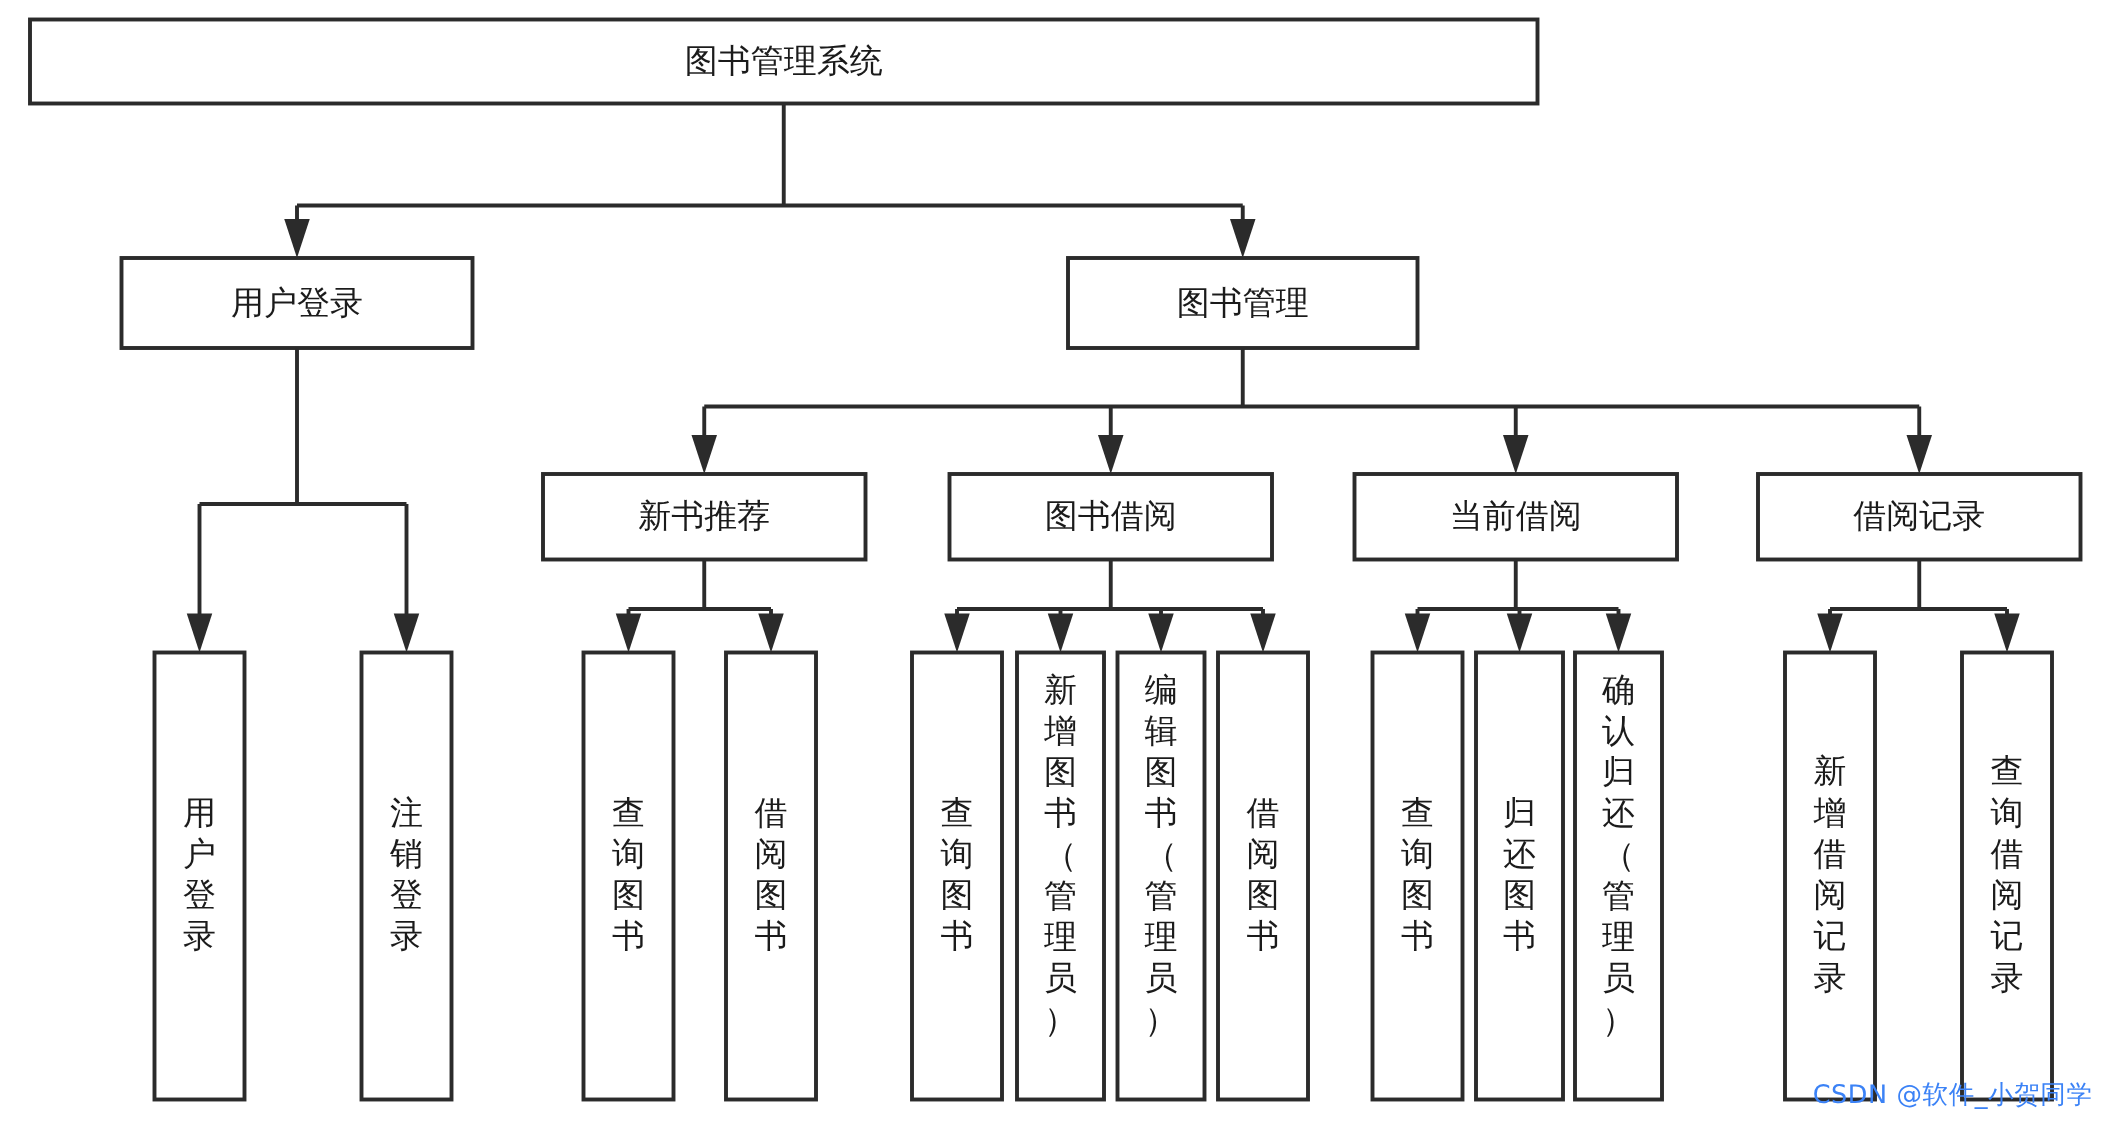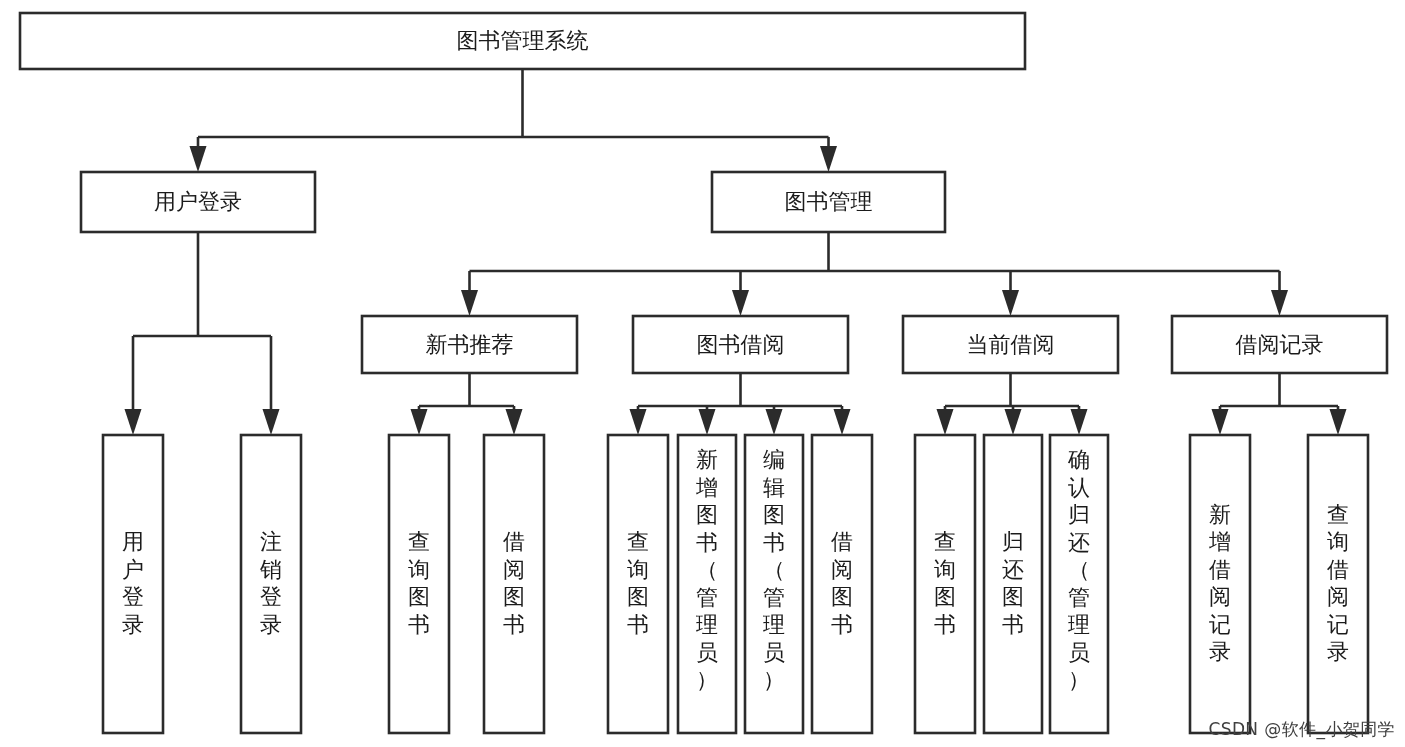--- a/index.html
+++ b/index.html
@@ -52,21 +52,21 @@
     stroke-linecap: butt;
   }
   .connector-arrow {
     fill: #2b2b2b;
     stroke: none;
   }
   .watermark-text {
     position: absolute;
     right: 10px;
     bottom: 6px;
-    color: #404040;
+    color: #3b82f6;
     font-size: 17px;
     font-family: "DejaVu Sans", "Liberation Sans", sans-serif;
     letter-spacing: 0.4px;
     white-space: nowrap;
     user-select: none;
   }
 </style>
 </head>
 <body>
 

